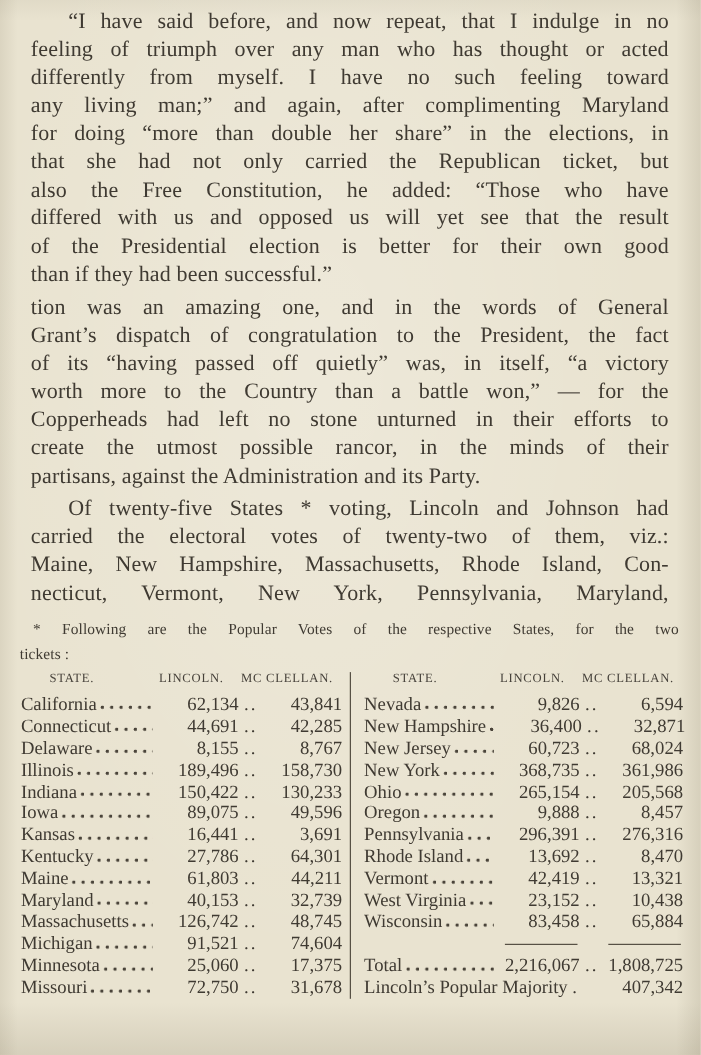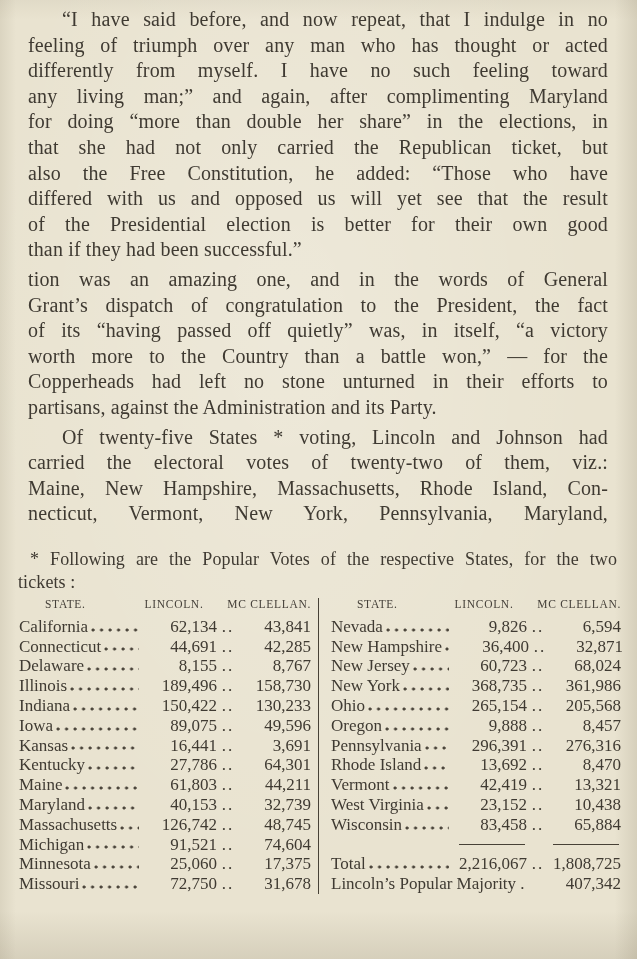--- a/index.html
+++ b/index.html
@@ -36,22 +36,22 @@
   .paragraph + .paragraph { margin-top: 4px; }
   .tline {
     text-align: justify;
     text-align-last: justify;
   }
   .tline.indent { text-indent: 34px; }
   .tline.last { text-align-last: left; }
 
   
   .footnote {
-    margin: 21px 20px 0 18px;
-    font-size: 18px;
+    margin: 9px 20px 0 18px;
+    font-size: 14px;
     line-height: 23px;
     letter-spacing: 0.1px;
   }
   .footnote .tline.indent { text-indent: 12px; }
 
   
   .vote-table {
     display: flex;
     margin: 4px 16px 0 17px;
     font-size: 17px;
@@ -68,21 +68,21 @@
     align-items: baseline;
     height: 19px;
     font-size: 11.5px;
     letter-spacing: 0.7px;
     color: #46413a;
     white-space: nowrap;
   }
   .h-state { margin-left: 26px; }
   .h-fill { flex: 1; }
   .h-lincoln { width: 90px; text-align: center; }
-  .h-mcclellan { width: 92px; text-align: right; }
+  .h-mcclellan { width: 92px; text-align: left; }
 
   .trow {
     display: flex;
     align-items: baseline;
     height: 19.8px;
     white-space: nowrap;
   }
   .state { flex: none; }
   .leader {
     flex: 1;
@@ -137,20 +137,21 @@
         <div class="tline">differed with us and opposed us will yet see that the result</div>
         <div class="tline">of the Presidential election is better for their own good</div>
         <div class="tline last">than if they had been successful.”</div>
       </div>
       <div class="paragraph">
         <div class="tline">tion was an amazing one, and in the words of General</div>
         <div class="tline">Grant’s dispatch of congratulation to the President, the fact</div>
         <div class="tline">of its “having passed off quietly” was, in itself, “a victory</div>
         <div class="tline">worth more to the Country than a battle won,” — for the</div>
         <div class="tline">Copperheads had left no stone unturned in their efforts to</div>
+        <div class="tline">create the utmost possible rancor, in the minds of their</div>
         <div class="tline last">partisans, against the Administration and its Party.</div>
       </div>
       <div class="paragraph">
         <div class="tline indent">Of twenty-five States * voting, Lincoln and Johnson had</div>
         <div class="tline">carried the electoral votes of twenty-two of them, viz.:</div>
         <div class="tline">Maine, New Hampshire, Massachusetts, Rhode Island, Con-</div>
         <div class="tline">necticut, Vermont, New York, Pennsylvania, Maryland,</div>
       </div>
     </div>
 

